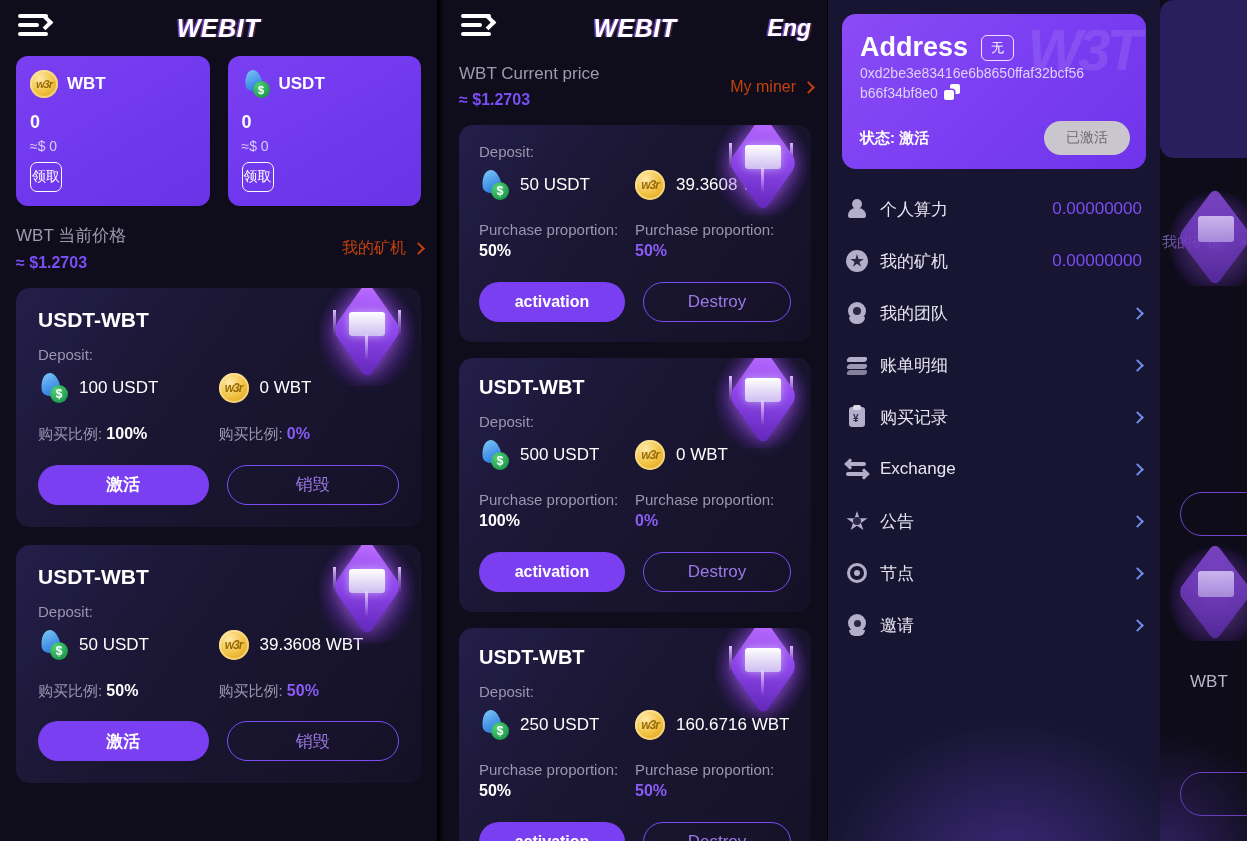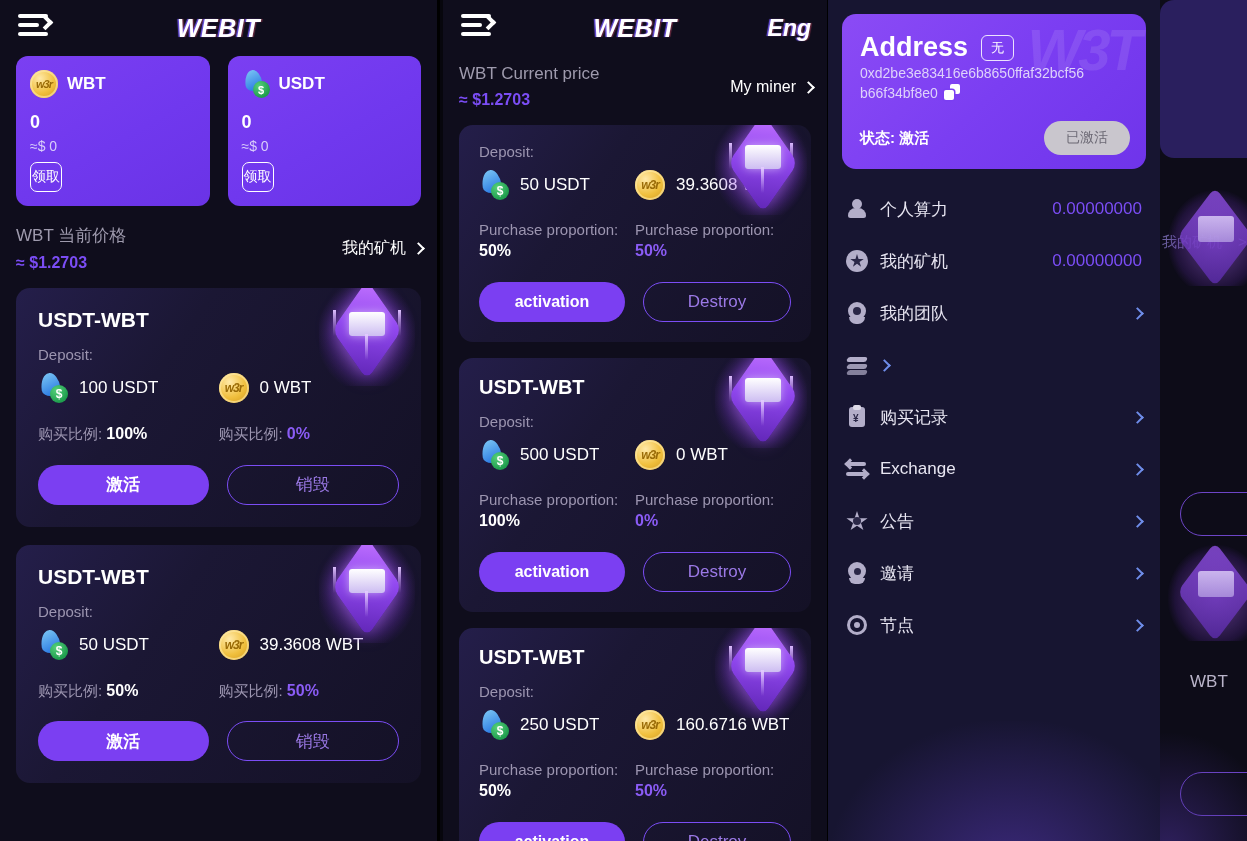--- a/index.html
+++ b/index.html
@@ -112,21 +112,21 @@
     position:absolute; left:14px; bottom:14px;
     border:1.5px solid #fff; border-radius:7px; color:#fff; font-size:14px;
     padding: 5px 1px; background:transparent; cursor:pointer;
   }
 
   
   .price-row { position:relative; padding: 18px 16px 6px 16px; }
   .price-label { color:#9e9aad; font-size:17px; }
   .price-value { color:#7b4df5; font-size:16px; font-weight:bold; margin-top:7px; }
   .miner-link {
-    position:absolute; right:14px; top:32px; color:#ffffff; font-size:16px;
+    position:absolute; right:14px; top:32px; color:#c2410c; font-size:16px;
     display:flex; align-items:center; gap:8px; cursor:pointer;
   }
   .chev {
     width:9px; height:9px; border-top:2px solid currentColor; border-right:2px solid currentColor;
     transform: rotate(45deg); display:inline-block;
   }
 
   
   .price-row-mid { padding: 8px 16px 6px 16px; }
   .price-row-mid .price-label { font-size:17px; }
@@ -627,20 +627,21 @@
         <span class="mi-label">我的团队</span>
         <span class="menu-chev"></span>
       </div>
 
       <div class="menu-item">
         <span class="mi-icon ic-bill">
             <i></i>
             <i></i>
             <i></i>
           </span>
+        <span class="mi-label">账单明细</span>
         <span class="menu-chev"></span>
       </div>
 
       <div class="menu-item">
         <span class="mi-icon ic-record">
             <span class="pad"></span>
             <span class="clip"></span>
             <span class="y">¥</span>
           </span>
         <span class="mi-label">购买记录</span>
@@ -660,33 +661,33 @@
 
       <div class="menu-item">
         <span class="mi-icon">
             <span class="ic-star"></span>
           </span>
         <span class="mi-label">公告</span>
         <span class="menu-chev"></span>
       </div>
 
       <div class="menu-item">
+        <span class="mi-icon">
+            <span class="ic-node"></span>
+          </span>
+        <span class="mi-label">节点</span>
+        <span class="menu-chev"></span>
+      </div>
+
+      <div class="menu-item">
         <span class="mi-icon ic-invite">
             <span class="pin"></span>
             <span class="tray"></span>
           </span>
         <span class="mi-label">邀请</span>
         <span class="menu-chev"></span>
       </div>
 
-      <div class="menu-item">
-        <span class="mi-icon">
-            <span class="ic-node"></span>
-          </span>
-        <span class="mi-label">节点</span>
-        <span class="menu-chev"></span>
-      </div>
-
     </div>
     <div class="sidebar-wave"></div>
   </div>
 
 </div>
 
 </body></html>

